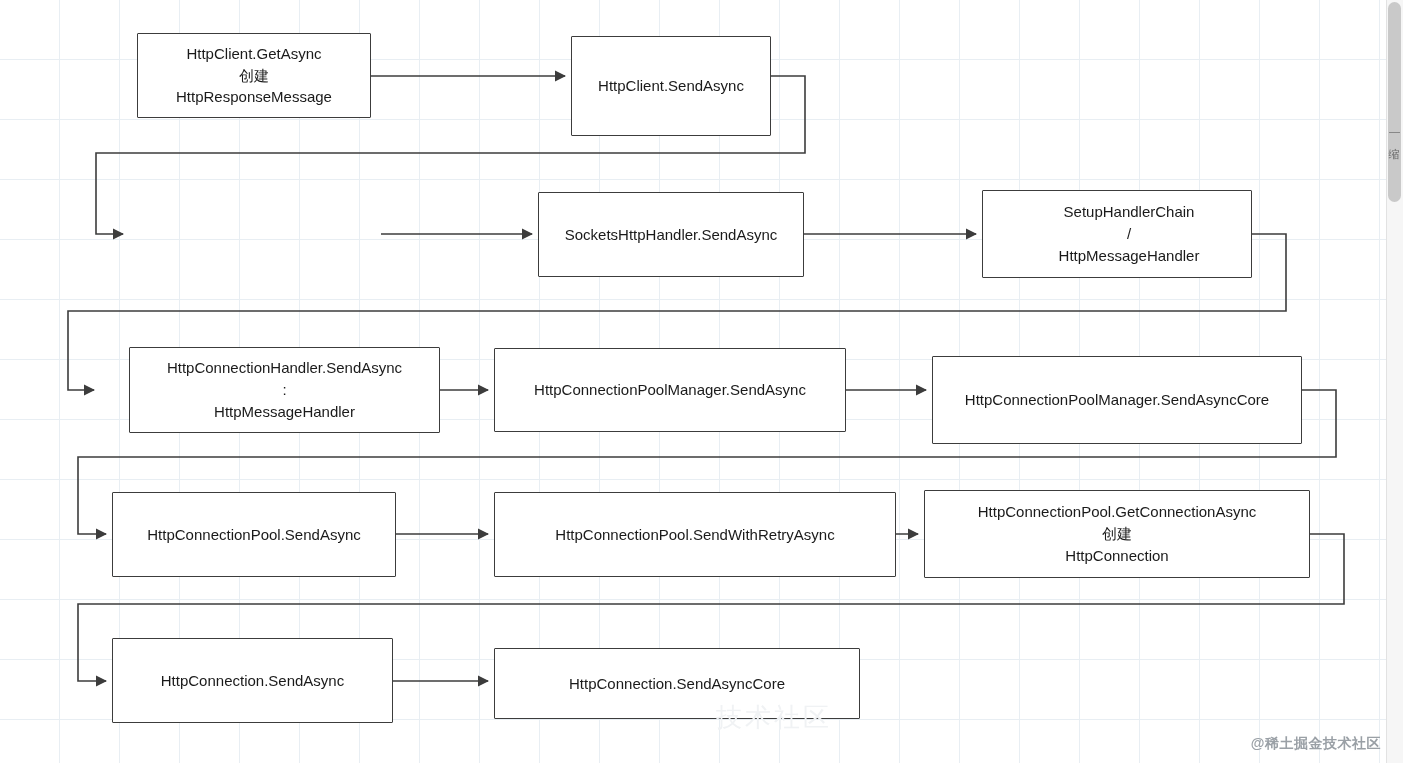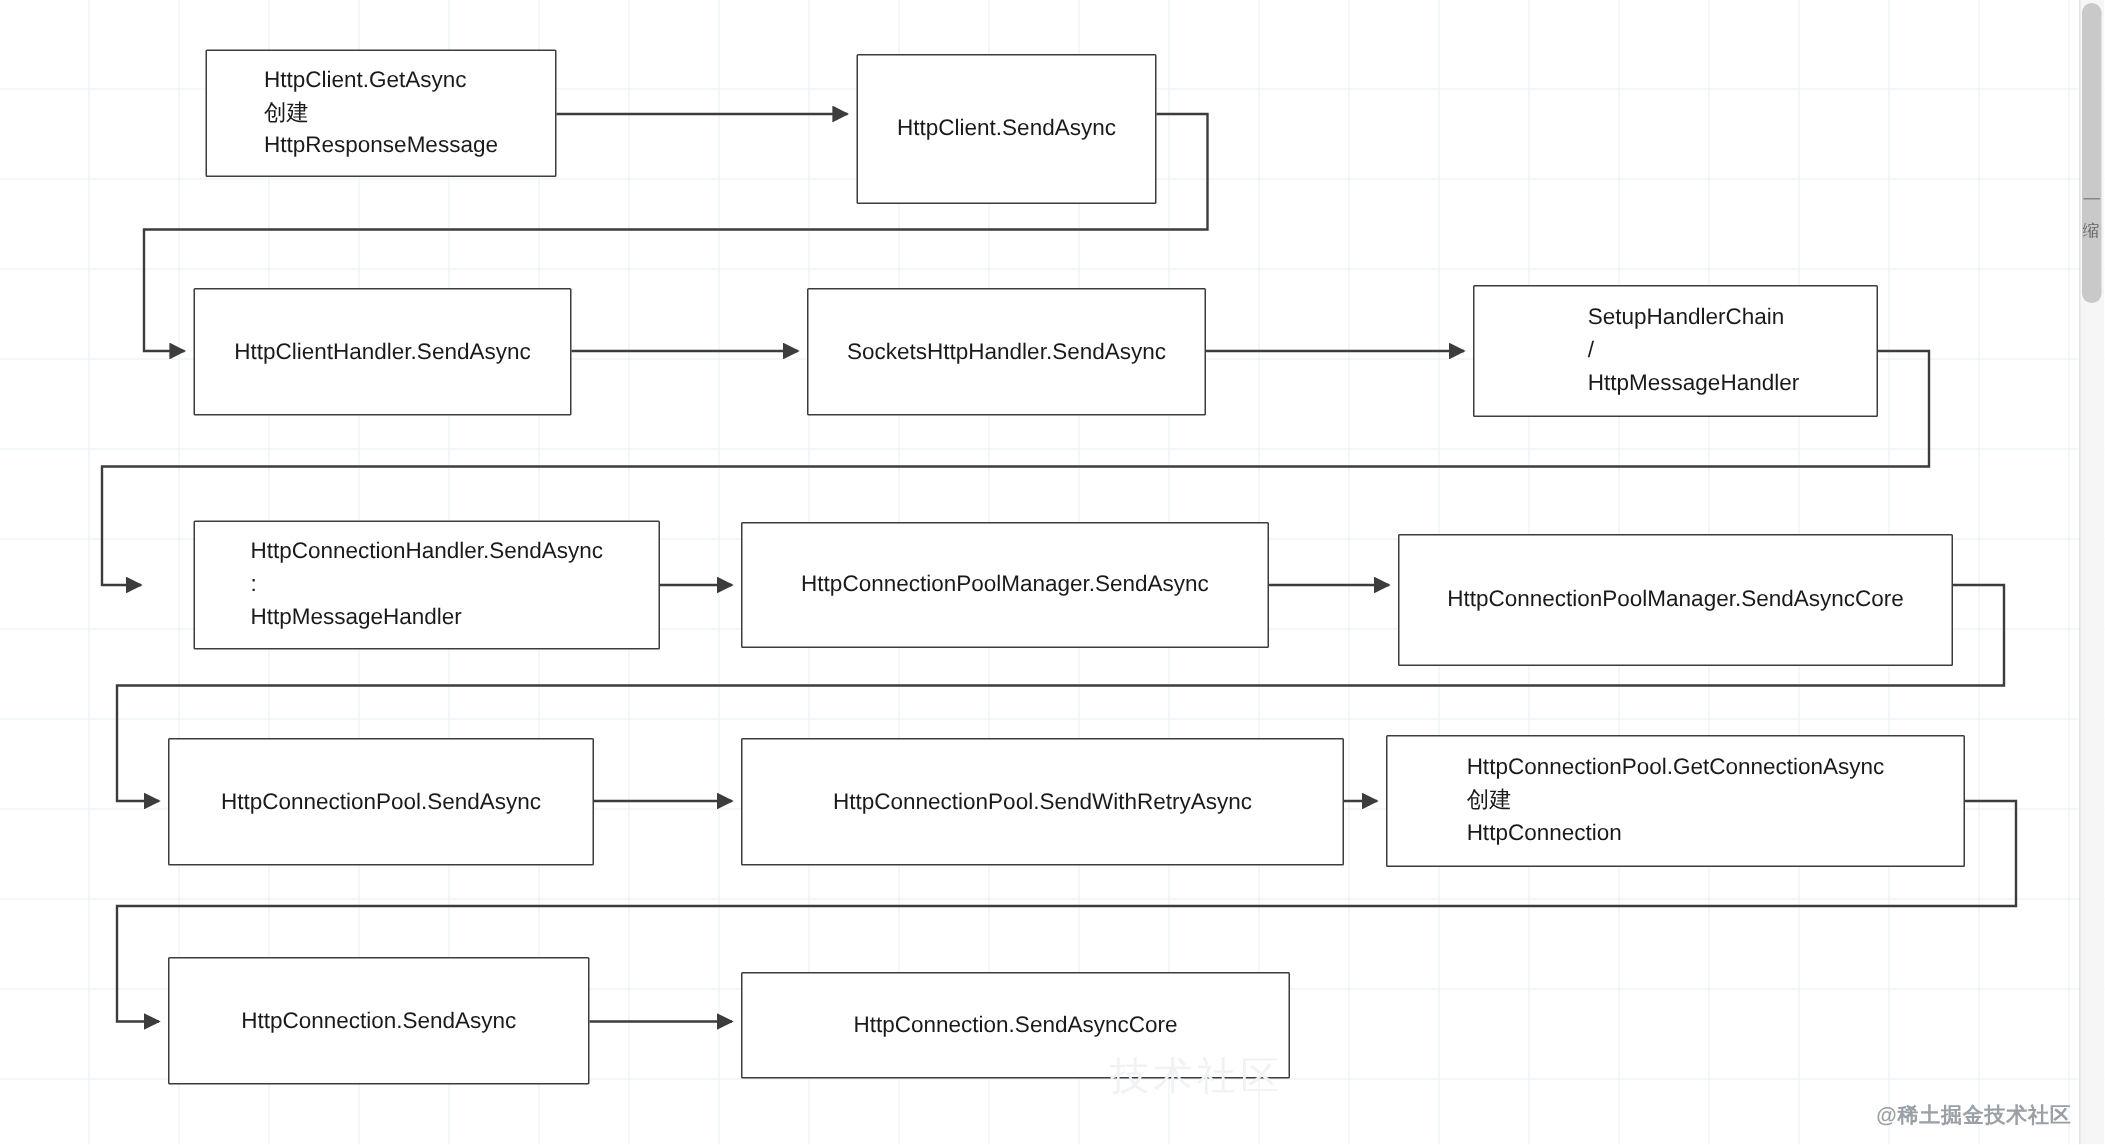--- a/index.html
+++ b/index.html
@@ -30,20 +30,21 @@
     height: 763px;
   }
   .node {
     position: absolute;
     box-sizing: border-box;
     border: 1px solid #3c3c3c;
     background: #ffffff;
     display: flex;
     align-items: center;
     justify-content: center;
+    text-align: center;
     color: #1a1a1a;
     font-size: 15px;
     line-height: 1.45;
     white-space: pre-line;
     padding: 4px 6px;
     border-radius: 1px;
   }
   .scrollbar-track {
     position: absolute;
     right: 0;
@@ -85,21 +86,21 @@
     position: absolute;
     right: 22px;
     bottom: 10px;
     font-size: 14px;
     color: #9aa0a6;
     letter-spacing: 0.5px;
     font-weight: bold;
   }
   .faint-watermark {
     position: absolute;
-    left: 740px;
+    left: 716px;
     top: 700px;
     font-size: 26px;
     color: #f0f2f4;
     letter-spacing: 3px;
     user-select: none;
   }
 </style>
 </head>
 <body>
 
@@ -134,21 +135,20 @@
       <path d="M 1310 534 L 1344 534 L 1344 604 L 78 604 L 78 681 L 106 681"></path>
 
       <path d="M 393 681 L 488 681"></path>
     </g>
   </svg>
 
   <div class="node" style="left:137px; top:33px; width:234px; height:85px;">HttpClient.GetAsync
 创建
 HttpResponseMessage</div>
   <div class="node" style="left:571px; top:36px; width:200px; height:100px;">HttpClient.SendAsync</div>
-  <div class="node" style="left:129px; top:192px; width:252px; height:85px;">HttpClientHandler.SendAsync</div>
   <div class="node" style="left:538px; top:192px; width:266px; height:85px;">SocketsHttpHandler.SendAsync</div>
   <div class="node" style="left:982px; top:190px; width:270px; height:88px;padding-left:30px;">SetupHandlerChain
 /
 HttpMessageHandler</div>
   <div class="node" style="left:100px; top:347px; width:311px; height:86px;margin-left:29px;">HttpConnectionHandler.SendAsync
 :
 HttpMessageHandler</div>
   <div class="node" style="left:494px; top:348px; width:352px; height:84px;">HttpConnectionPoolManager.SendAsync</div>
   <div class="node" style="left:932px; top:356px; width:370px; height:88px;">HttpConnectionPoolManager.SendAsyncCore</div>
   <div class="node" style="left:112px; top:492px; width:284px; height:85px;">HttpConnectionPool.SendAsync</div>

